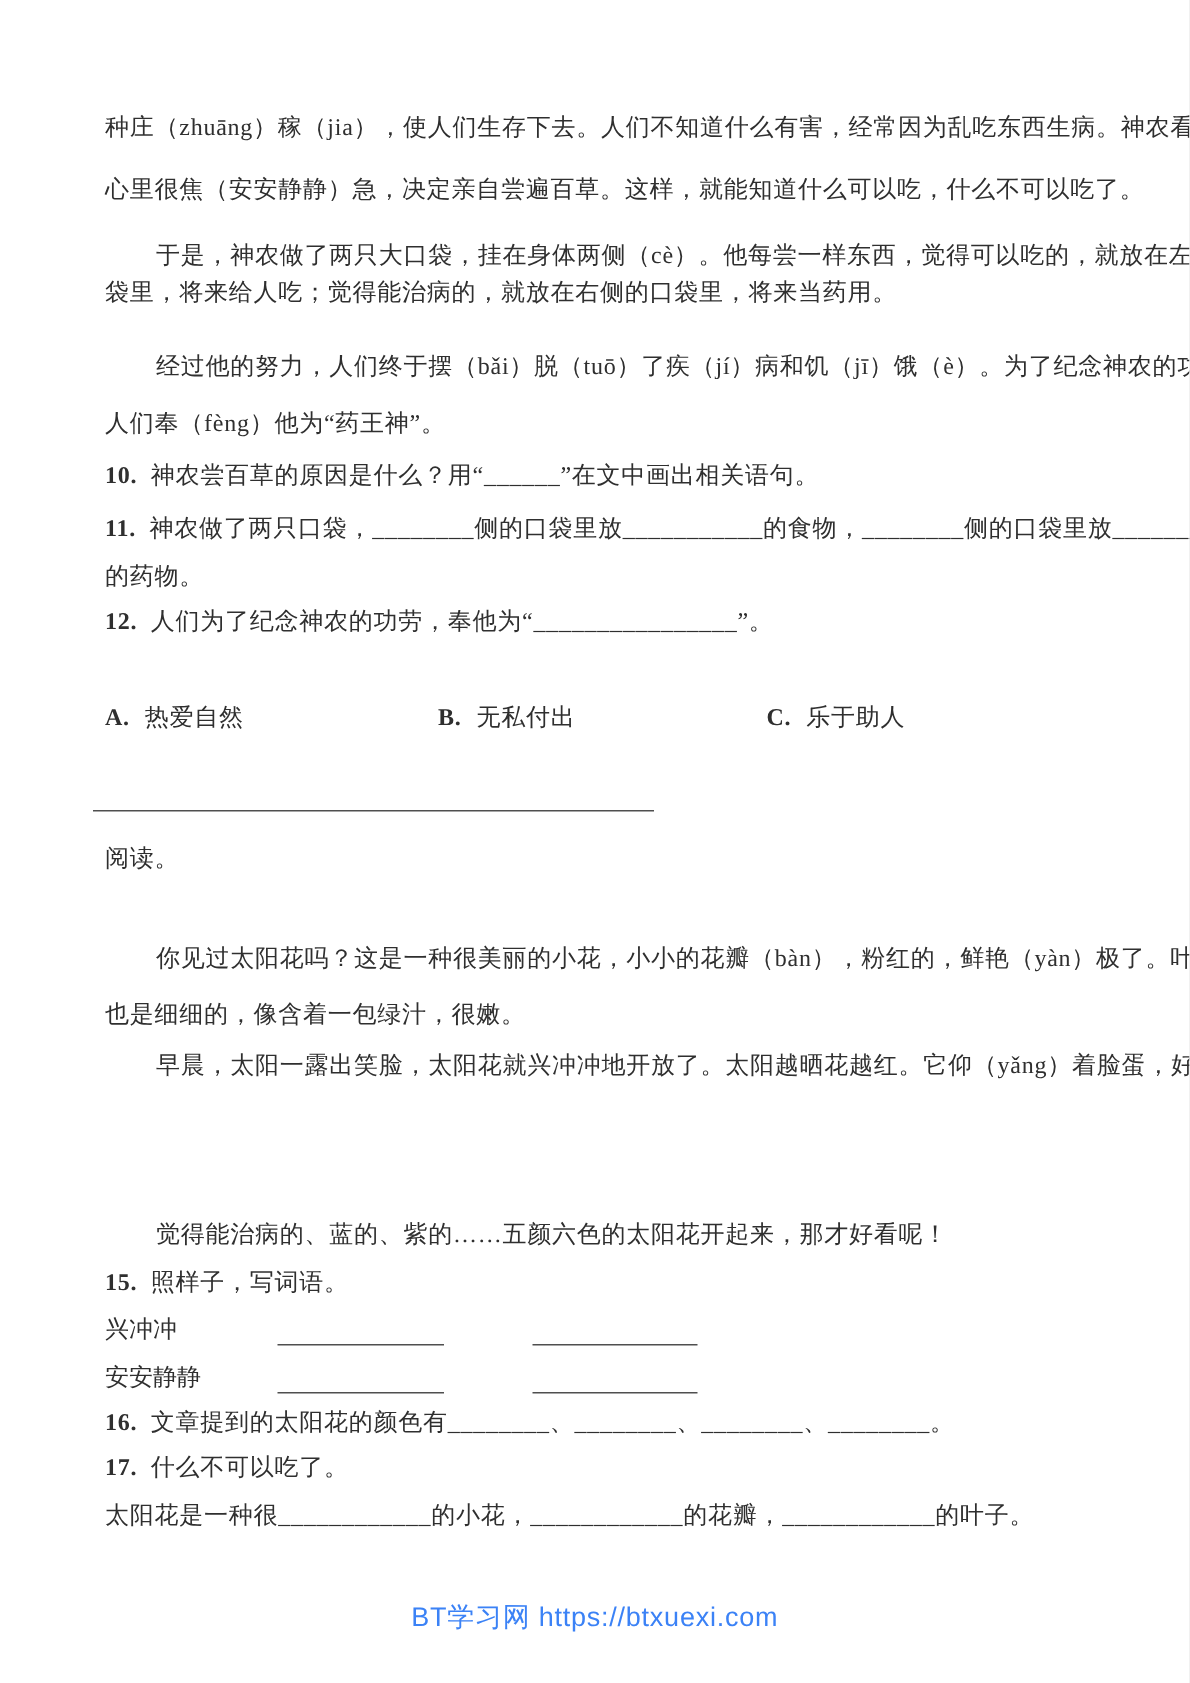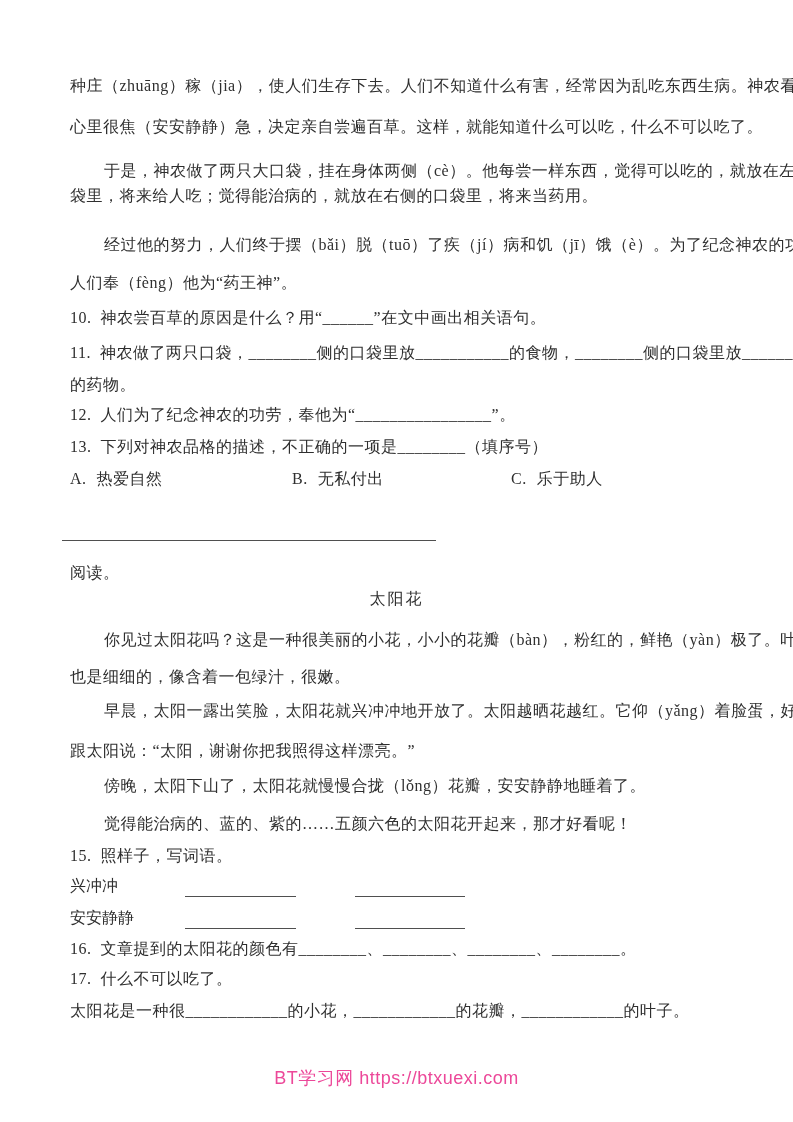--- a/index.html
+++ b/index.html
@@ -15,21 +15,21 @@
   }
   .ln{
     position:absolute;
     left:70px;
     white-space:nowrap;
     line-height:21px;
     letter-spacing:0.5px;
   }
   .indent{left:104px;}
   .center{left:0;width:793px;text-align:center;letter-spacing:2px;}
-  .qnum{margin-right:9px;}
+  .qnum{margin-right:9px;font-weight:bold;}
   .opt{position:absolute;top:0;white-space:nowrap;}
   .opt .qnum{margin-right:10px;}
   .answer-rule{
     position:absolute;
     left:62px;
     width:374px;
     height:0;
     border-top:1px solid #4f4f4f;
   }
   .word-row{
@@ -45,21 +45,21 @@
     border-bottom:1px solid #4f4f4f;
   }
   .blank.b1{left:115px;width:111px;}
   .blank.b2{left:285px;width:110px;}
   .footer{
     position:absolute;
     top:1066px;left:0;width:793px;
     text-align:center;
     font-family:"Liberation Sans","DejaVu Sans",sans-serif;
     font-size:18px;
-    color:#ec4899;
+    color:#3b82f6;
     letter-spacing:0.5px;
   }
 </style>
 </head>
 <body>
 
 <div class="page">
 
   <div class="ln" style="top:75px">种庄（zhuāng）稼（jia），使人们生存下去。人们不知道什么有害，经常因为乱吃东西生病。神农看到了，</div>
   <div class="ln" style="top:116px">心里很焦（安安静静）急，决定亲自尝遍百草。这样，就能知道什么可以吃，什么不可以吃了。</div>
@@ -74,47 +74,41 @@
 
   <div class="ln" style="top:342px">
     <span class="qnum">11.</span><span>神农做了两只口袋，________侧的口袋里放___________的食物，________侧的口袋里放____________</span>
   </div>
   <div class="ln" style="top:374px">的药物。</div>
 
   <div class="ln" style="top:404px">
     <span class="qnum">12.</span><span>人们为了纪念神农的功劳，奉他为“________________”。</span>
   </div>
 
-  <div class="ln" style="top:436px">
-    <span class="qnum">13.</span><span>下列对神农品格的描述，不正确的一项是________（填序号）</span>
-  </div>
 
   <div class="ln" style="top:468px;height:21px">
     <span class="opt" style="left:0">
       <span class="qnum">A.</span><span>热爱自然</span>
     </span>
     <span class="opt" style="left:222px">
       <span class="qnum">B.</span><span>无私付出</span>
     </span>
     <span class="opt" style="left:441px">
       <span class="qnum">C.</span><span>乐于助人</span>
     </span>
   </div>
 
 
   <div class="answer-rule" style="top:540px"></div>
 
   <div class="ln" style="top:562px">阅读。</div>
-  <div class="ln center" style="top:588px">太阳花</div>
 
   <div class="ln indent" style="top:629px">你见过太阳花吗？这是一种很美丽的小花，小小的花瓣（bàn），粉红的，鲜艳（yàn）极了。叶子呢？</div>
   <div class="ln" style="top:666px">也是细细的，像含着一包绿汁，很嫩。</div>
   <div class="ln indent" style="top:700px">早晨，太阳一露出笑脸，太阳花就兴冲冲地开放了。太阳越晒花越红。它仰（yǎng）着脸蛋，好像在</div>
-  <div class="ln" style="top:740px">跟太阳说：“太阳，谢谢你把我照得这样漂亮。”</div>
-  <div class="ln indent" style="top:775px">傍晚，太阳下山了，太阳花就慢慢合拢（lǒng）花瓣，安安静静地睡着了。</div>
   <div class="ln indent" style="top:813px">觉得能治病的、蓝的、紫的……五颜六色的太阳花开起来，那才好看呢！</div>
 
   <div class="ln" style="top:845px">
     <span class="qnum">15.</span><span>照样子，写词语。</span>
   </div>
 
   <div class="word-row" style="top:876px">
     <span>兴冲冲</span>
     <span class="blank b1"></span>
     <span class="blank b2"></span>

